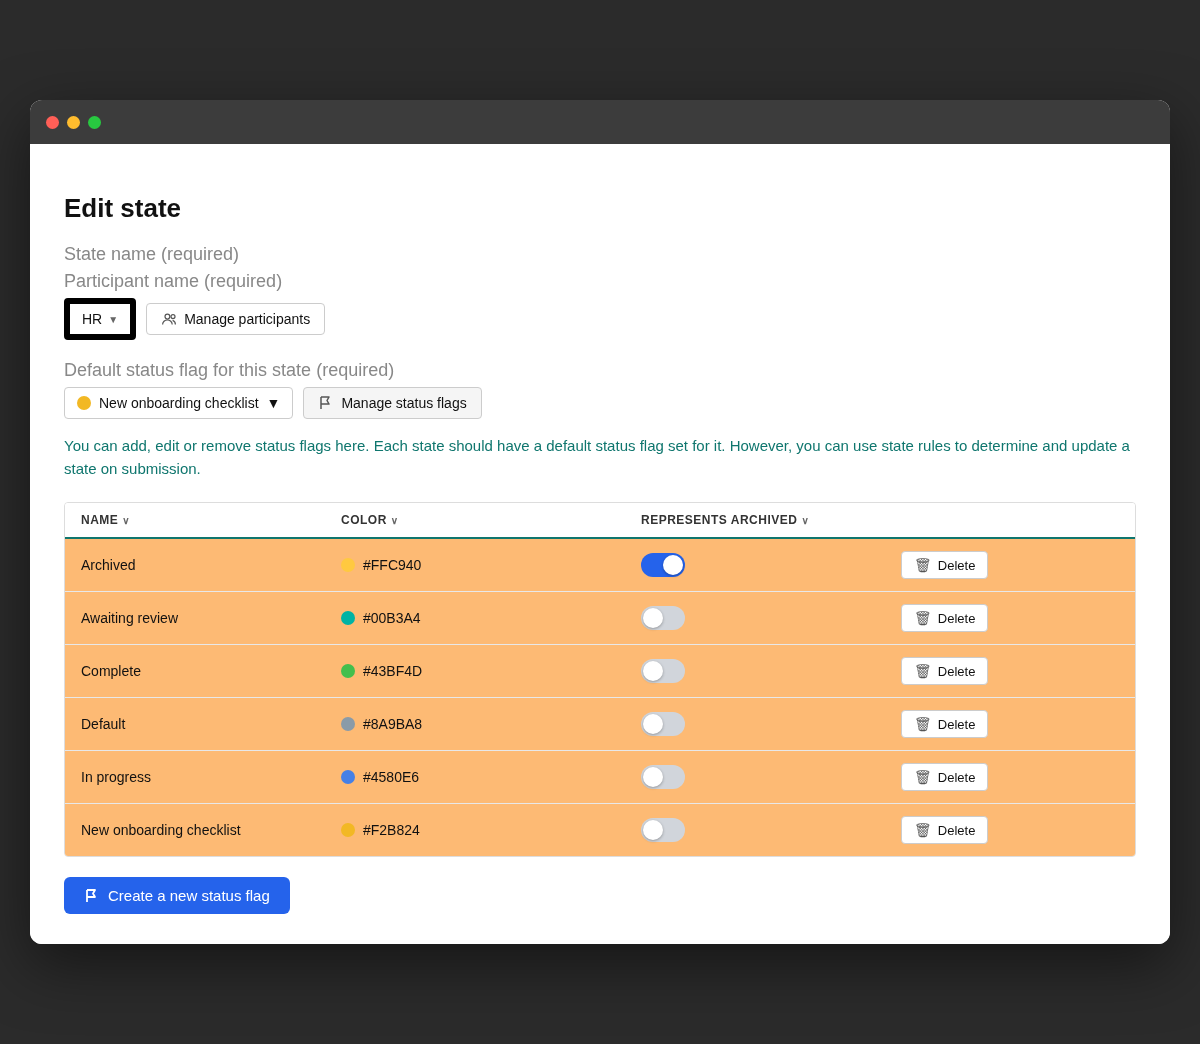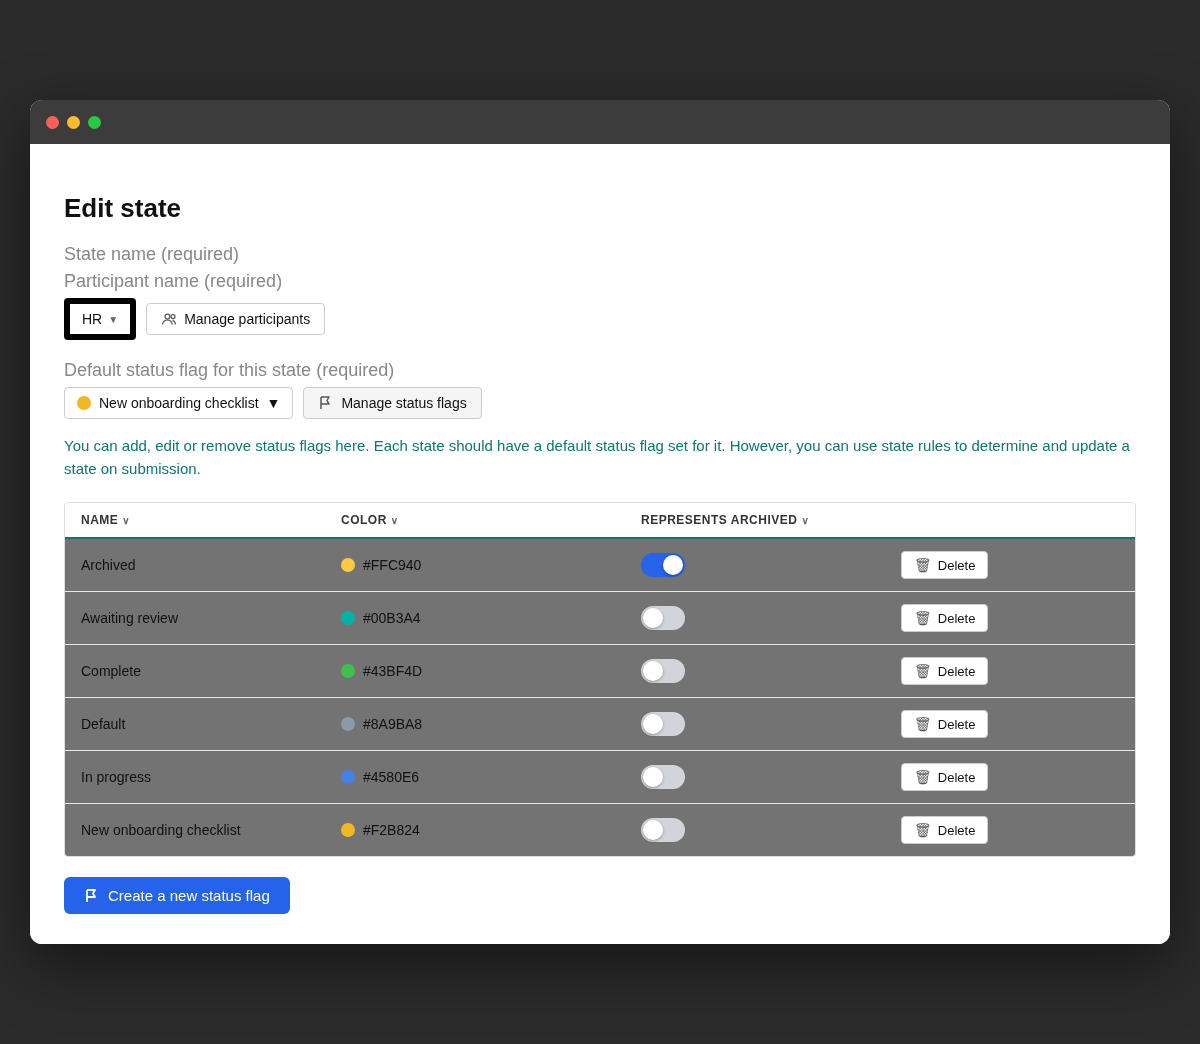--- a/index.html
+++ b/index.html
@@ -197,21 +197,21 @@
       gap: 4px;
     }
 
     .th-arrow {
       font-size: 10px;
       color: #666;
     }
 
     tbody tr {
       border-bottom: 1px solid #e8e8e8;
-      background: #737373;
+      background: #fdba74;
     }
 
     tbody tr:last-child {
       border-bottom: none;
     }
 
     tbody td {
       padding: 12px 16px;
       font-size: 14px;
       color: #111;

